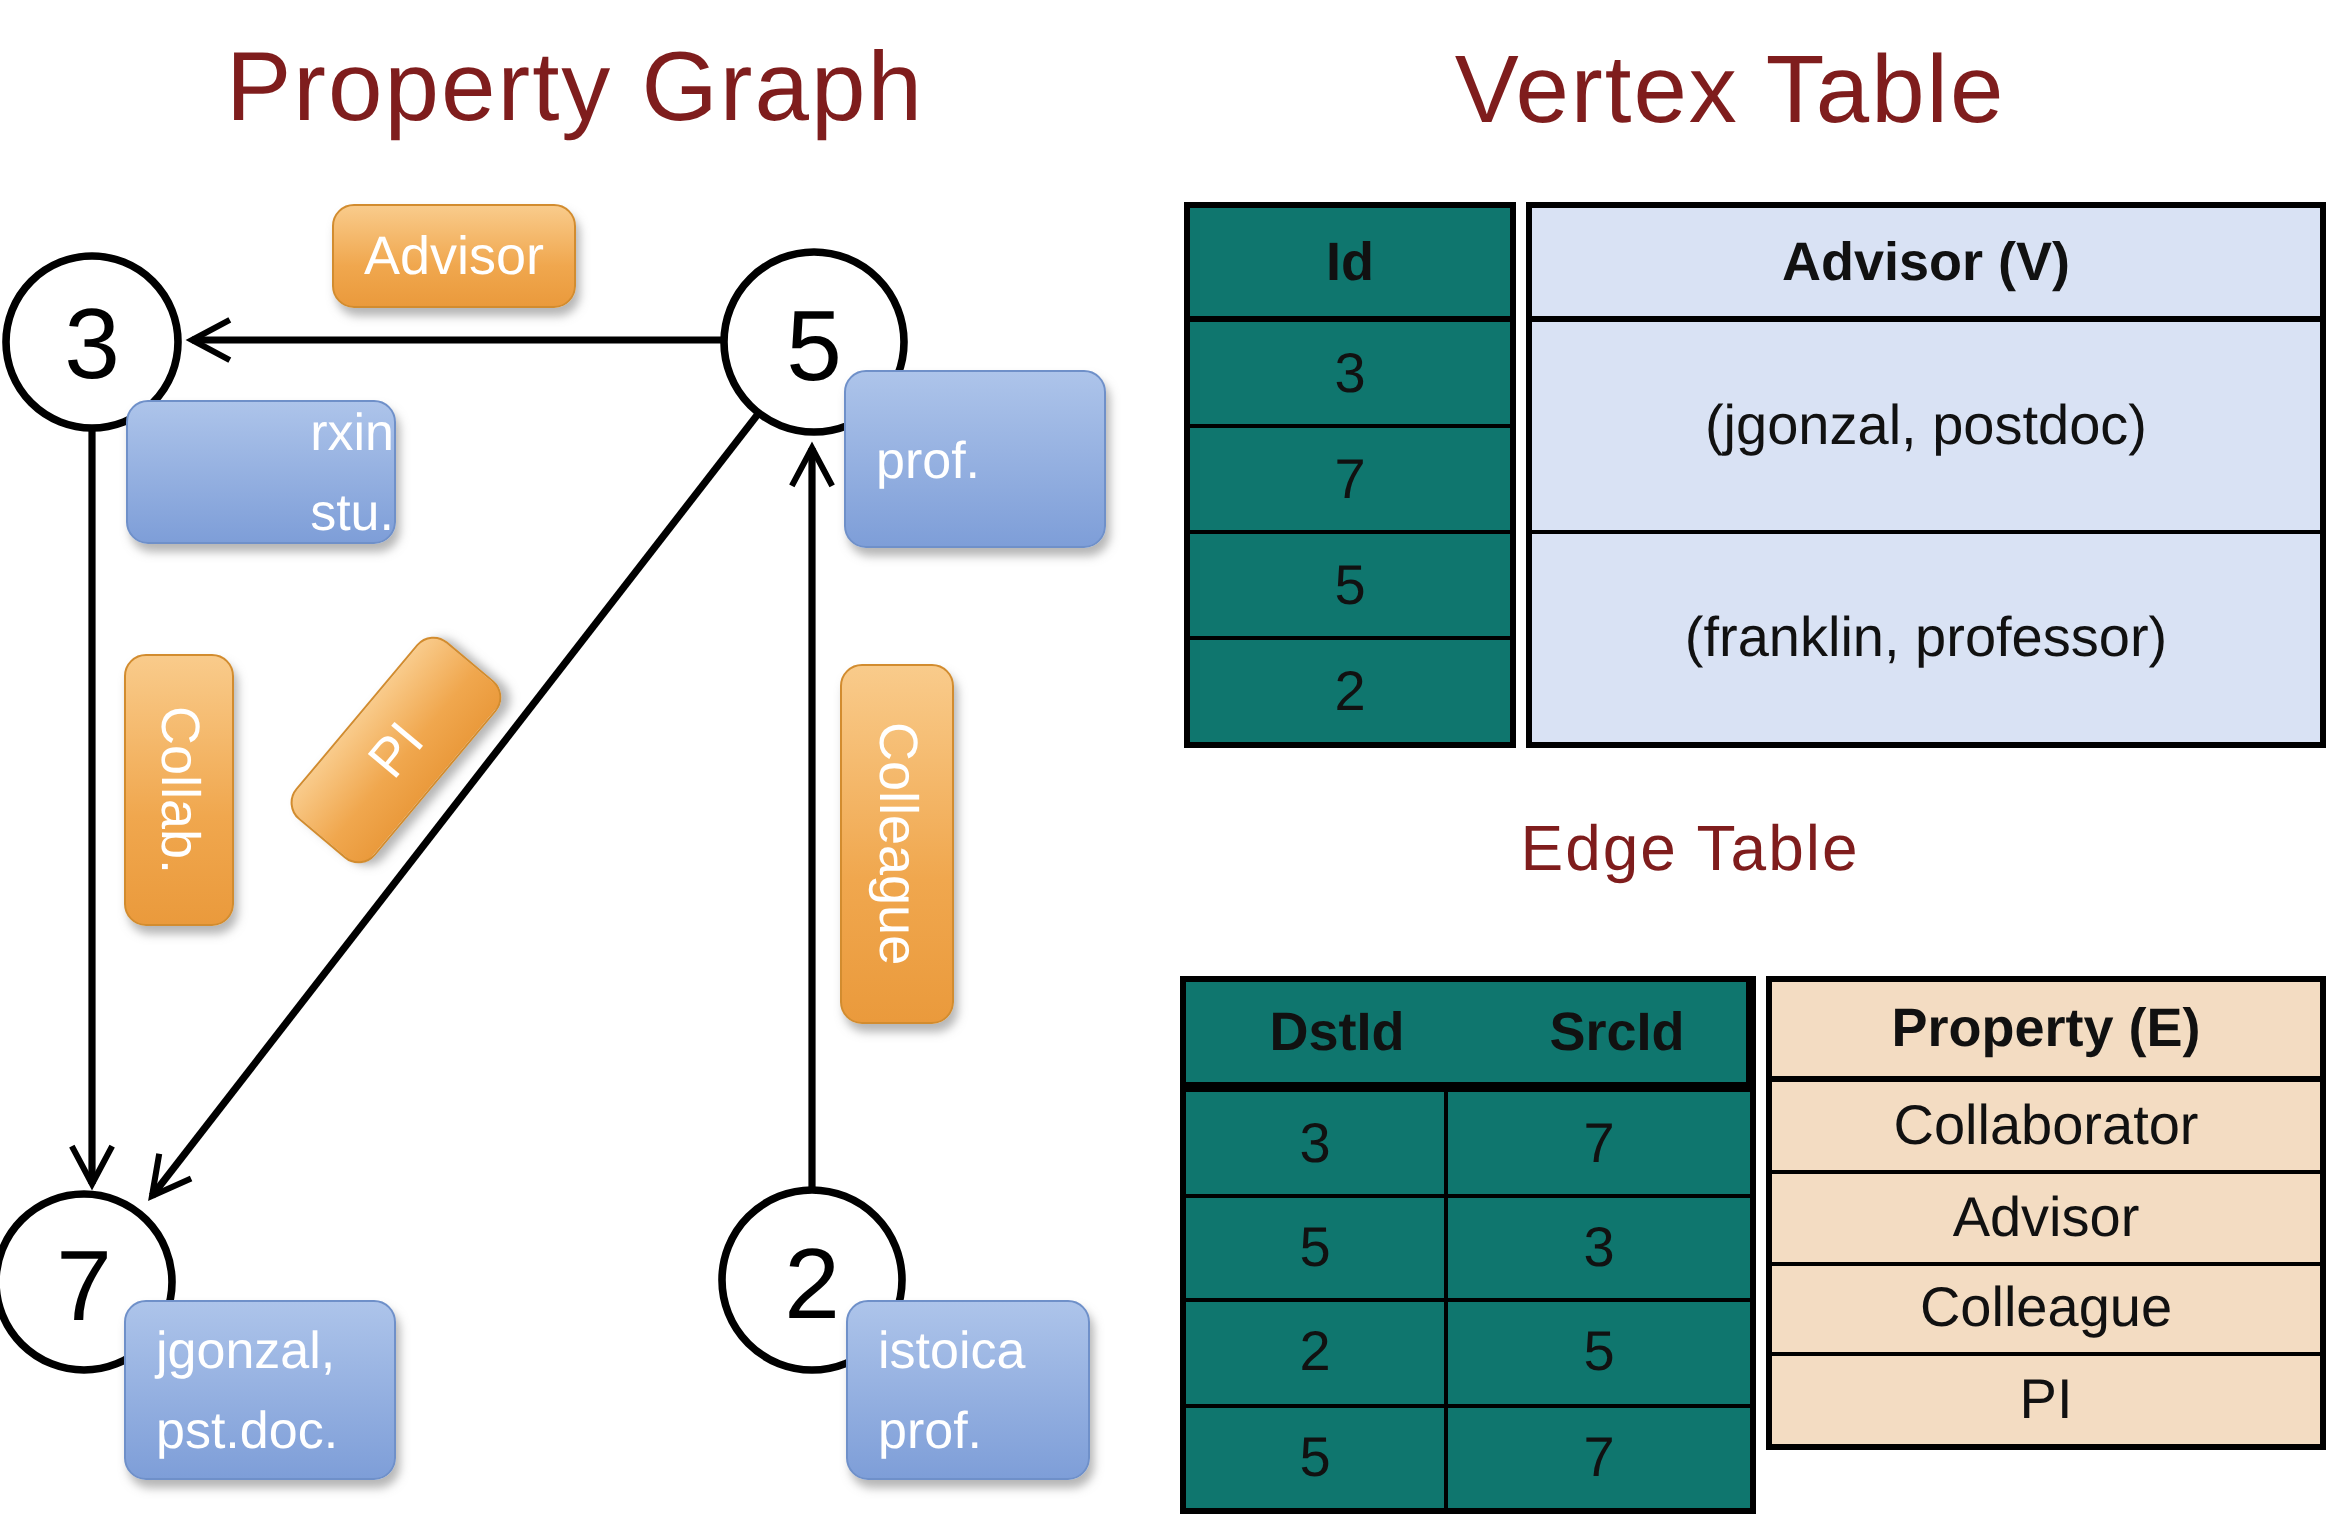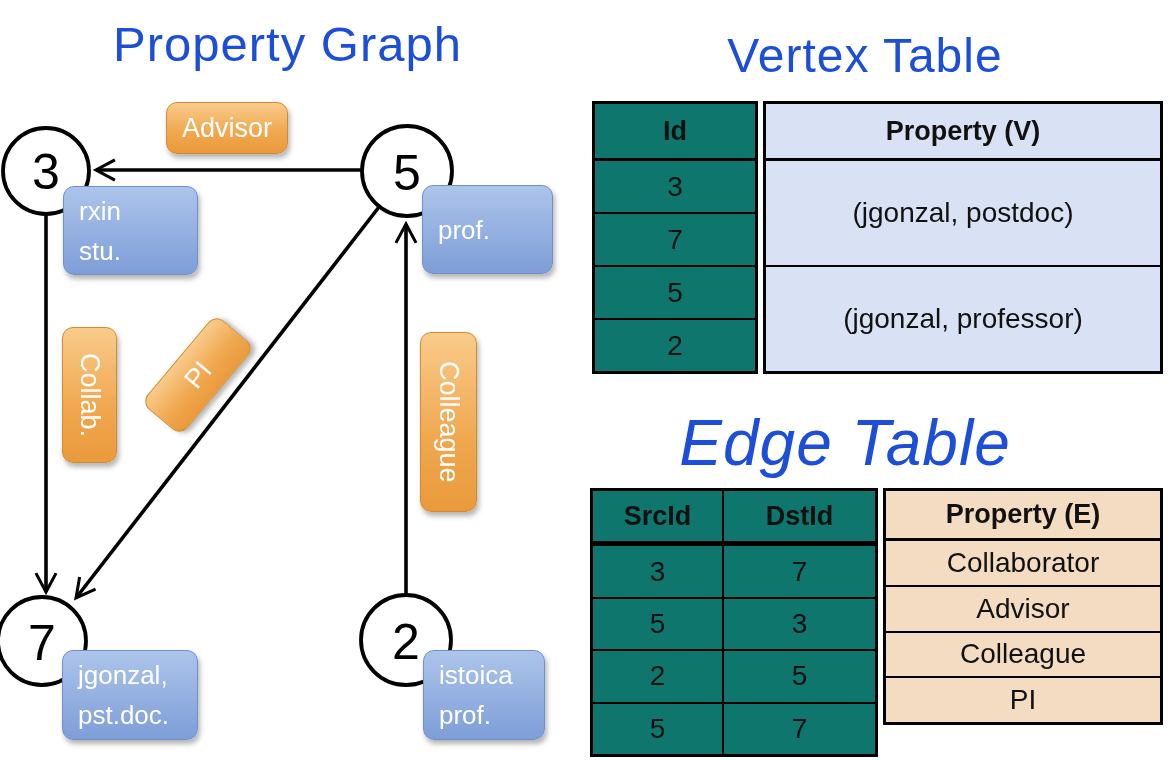--- a/index.html
+++ b/index.html
@@ -2,21 +2,21 @@
 <html style="--orange-light: #f9cb8b; --orange-dark: #ea9a3c; --orange-border: #d28c2f; --blue-light: #adc4ea; --blue-dark: #7e9ed8; --blue-border: #6f90c9; --table-blue: #d9e2f4; --table-tan: #f3dcc2; --edge-stroke: #000000;"><head>
 <meta charset="utf-8">
 <style>
   html,body{margin:0;padding:0;background:#fff;}
   #stage{
     position:relative;width:1170px;height:760px;background:#fff;overflow:hidden;
     font-family:"Liberation Sans", sans-serif;color:#111;
   }
   .abs{position:absolute;}
   .title{
-    text-align:center;font-size:49px;font-weight:400;letter-spacing:1px;color:#1d4ed8;
+    text-align:center;font-size:49px;font-weight:400;letter-spacing:1px;color:#7f1d1d;
     white-space:nowrap;
   }
   
   .node-num{
     transform:translate(-50%,-50%);font-size:50px;font-weight:300;color:#000;line-height:1;
   }
   
   .gbox{
     border-radius:11px;box-sizing:border-box;
     box-shadow:2px 4px 5px rgba(110,110,110,.5);
@@ -98,62 +98,62 @@
   <div class="abs gbox orange" style="left:62px;top:327px;width:55px;height:136px;">
     <span class="vert">Collab.</span>
   </div>
   <div class="abs gbox orange" style="left:140px;top:349px;width:116px;height:52px;transform:rotate(-50deg);">
     <span>PI</span>
   </div>
   <div class="abs gbox orange" style="left:420px;top:332px;width:57px;height:180px;">
     <span class="vert">Colleague</span>
   </div>
 
-  <div class="abs gbox blue vbox" style="left:63px;top:186px;width:135px;height:89px;">
+  <div class="abs gbox blue vbox" style="left:63px;top:200px;width:135px;height:72px;align-items:flex-end;">
     <span>rxin</span>
     <span>stu.</span>
   </div>
   <div class="abs gbox blue vbox" style="left:422px;top:185px;width:131px;height:89px;">
     <span>prof.</span>
   </div>
   <div class="abs gbox blue vbox" style="left:62px;top:650px;width:136px;height:90px;">
     <span>jgonzal,</span>
     <span>pst.doc.</span>
   </div>
   <div class="abs gbox blue vbox" style="left:423px;top:650px;width:122px;height:90px;">
     <span>istoica</span>
     <span>prof.</span>
   </div>
 
-  <div class="abs title" style="left:580px;top:28px;width:570px;font-size:48px;">Vertex Table</div>
+  <div class="abs title" style="left:580px;top:18px;width:570px;font-size:48px;">Vertex Table</div>
 
   <div class="abs tcol" style="left:592px;top:101px;width:166px;height:273px;">
     <div class="th">Id</div>
     <div class="tbody">
       <div class="td">3</div>
       <div class="td">7</div>
       <div class="td">5</div>
       <div class="td">2</div>
     </div>
   </div>
 
   <div class="abs tcol" style="left:763px;top:101px;width:400px;height:273px;">
-    <div class="th bluebg">Property (V)</div>
+    <div class="th bluebg">Advisor (V)</div>
     <div class="tbody">
       <div class="td bluebg">(jgonzal, postdoc)</div>
-      <div class="td bluebg">(jgonzal, professor)</div>
+      <div class="td bluebg">(franklin, professor)</div>
     </div>
   </div>
 
-  <div class="abs title" style="left:580px;top:406px;width:530px;font-size:64px;font-style:italic;">Edge Table</div>
+  <div class="abs title" style="left:580px;top:406px;width:530px;font-size:32px;">Edge Table</div>
 
   <div class="abs tcol" style="left:590px;top:488px;width:288px;height:269px;">
     <div class="erow ehead" style="border-bottom:3px solid #000;">
+      <div class="ecell dst">DstId</div>
       <div class="ecell src">SrcId</div>
-      <div class="ecell dst">DstId</div>
     </div>
     <div class="erow">
       <div class="ecell src">3</div>
       <div class="ecell dst">7</div>
     </div>
     <div class="erow">
       <div class="ecell src">5</div>
       <div class="ecell dst">3</div>
     </div>
     <div class="erow">

